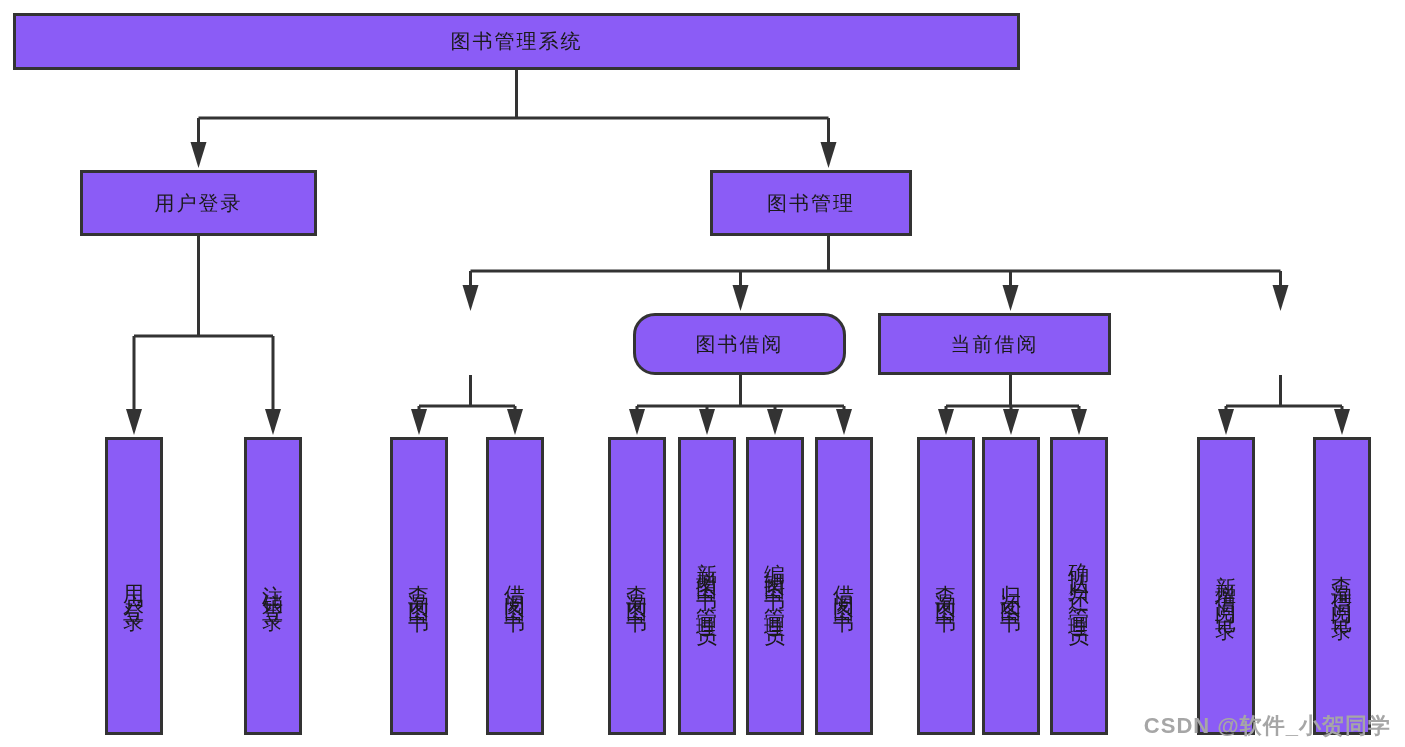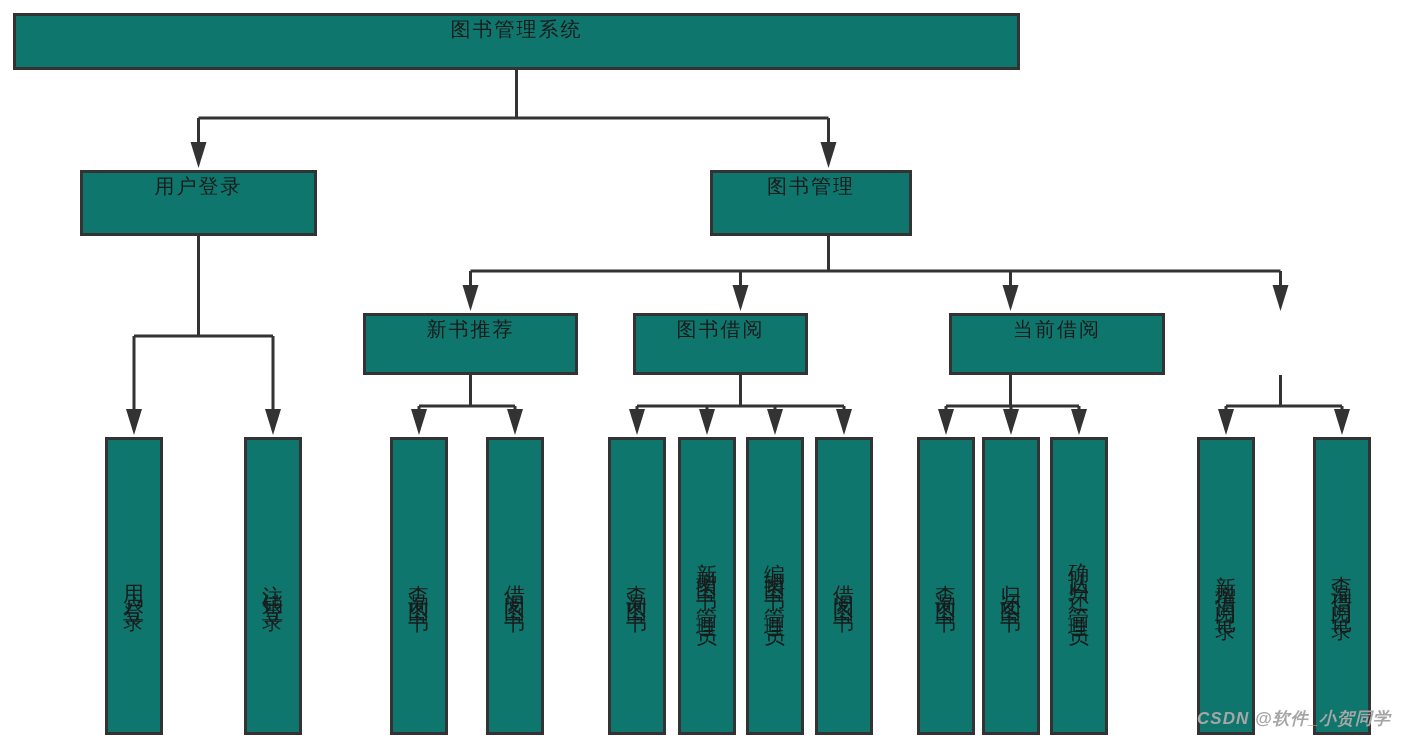--- a/index.html
+++ b/index.html
@@ -30,49 +30,49 @@
     stroke-width: 3;
     fill: none;
   }
   .arrow {
     fill: var(--line, #333333);
     stroke: none;
   }
   .node {
     position: absolute;
     box-sizing: border-box;
-    background: #0f766e;
+    background: #8b5cf6;
     border: 3px solid var(--line, #333333);
     display: flex;
+    align-items: center;
     justify-content: center;
     text-align: center;
   }
   .node.hlabel {
     font-size: 20px;
     letter-spacing: 2px;
     white-space: nowrap;
   }
   .node.leaf .vtext {
     writing-mode: vertical-rl;
     text-orientation: mixed;
     font-size: 21px;
     line-height: 1;
     letter-spacing: 9px;
     white-space: nowrap;
   }
   .watermark {
     position: absolute;
     right: 14px;
-    bottom: 17px;
-    font-size: 17px;
+    bottom: 6px;
+    font-size: 22px;
     font-weight: 600;
     letter-spacing: 1px;
     color: var(--wm, #a6a6a6);
     white-space: nowrap;
-    font-style: italic;
   }
 </style>
 </head>
 <body>
 
 <div class="canvas">
 
   <svg class="connectors" width="1405" height="747" viewBox="0 0 1405 747">
     <path class="cline" d="
       M516.5 70 V118 M198.5 118 H828.5 M198.5 118 V146 M828.5 118 V146
@@ -109,27 +109,24 @@
     <span>图书管理系统</span>
   </div>
 
   <div class="node hlabel" style="left:80px; top:170px; width:237px; height:66px;">
     <span>用户登录</span>
   </div>
   <div class="node hlabel" style="left:710px; top:170px; width:202px; height:66px;">
     <span>图书管理</span>
   </div>
 
-  <div class="node hlabel" style="left:363px; top:313px; width:215px; height:62px;">
-    <span>新书推荐</span>
-  </div>
-  <div class="node hlabel" style="left:633px; top:313px; width:175px; height:62px;">
+  <div class="node hlabel" style="left:633px; top:313px; width:213px; height:62px;border-radius:22px;">
     <span>图书借阅</span>
   </div>
-  <div class="node hlabel" style="left:949px; top:313px; width:216px; height:62px;">
+  <div class="node hlabel" style="left:878px; top:313px; width:233px; height:62px;">
     <span>当前借阅</span>
   </div>
 
   <div class="node leaf" style="left:105px; top:437px; width:58px; height:298px;">
     <span class="vtext">用户登录</span>
   </div>
   <div class="node leaf" style="left:244px; top:437px; width:58px; height:298px;">
     <span class="vtext">注销登录</span>
   </div>
 

